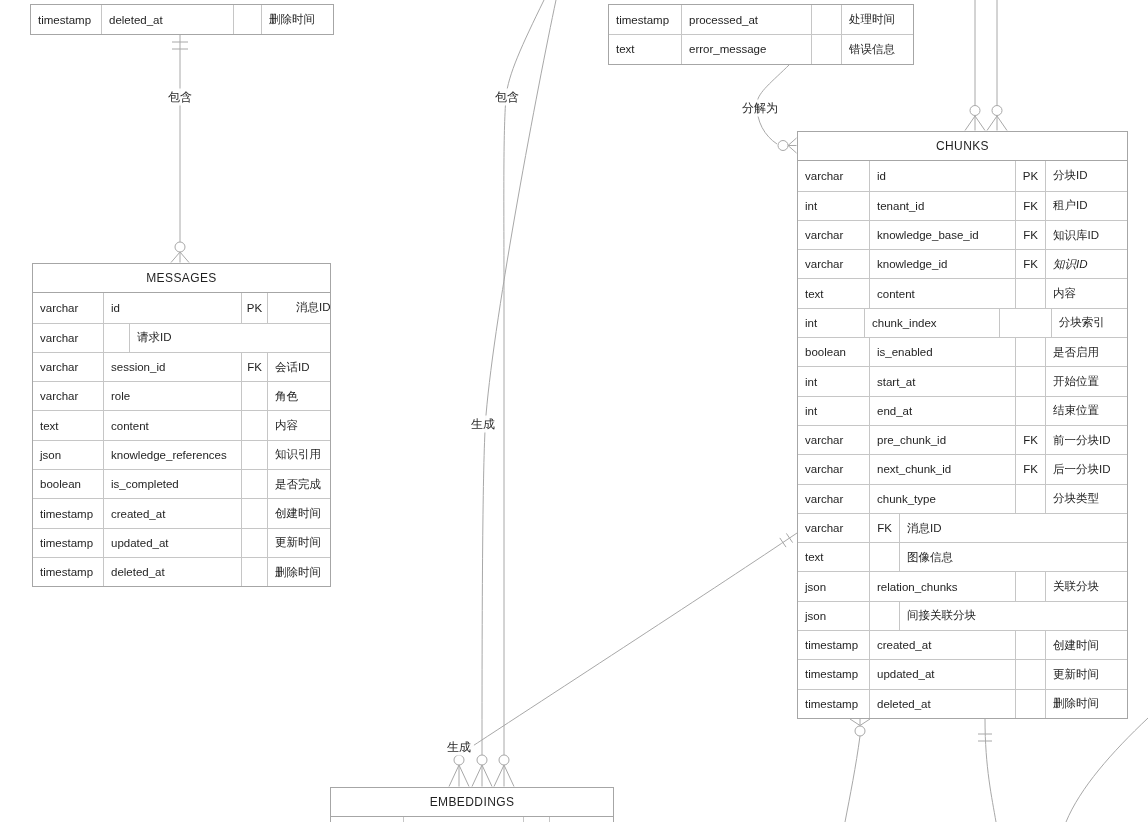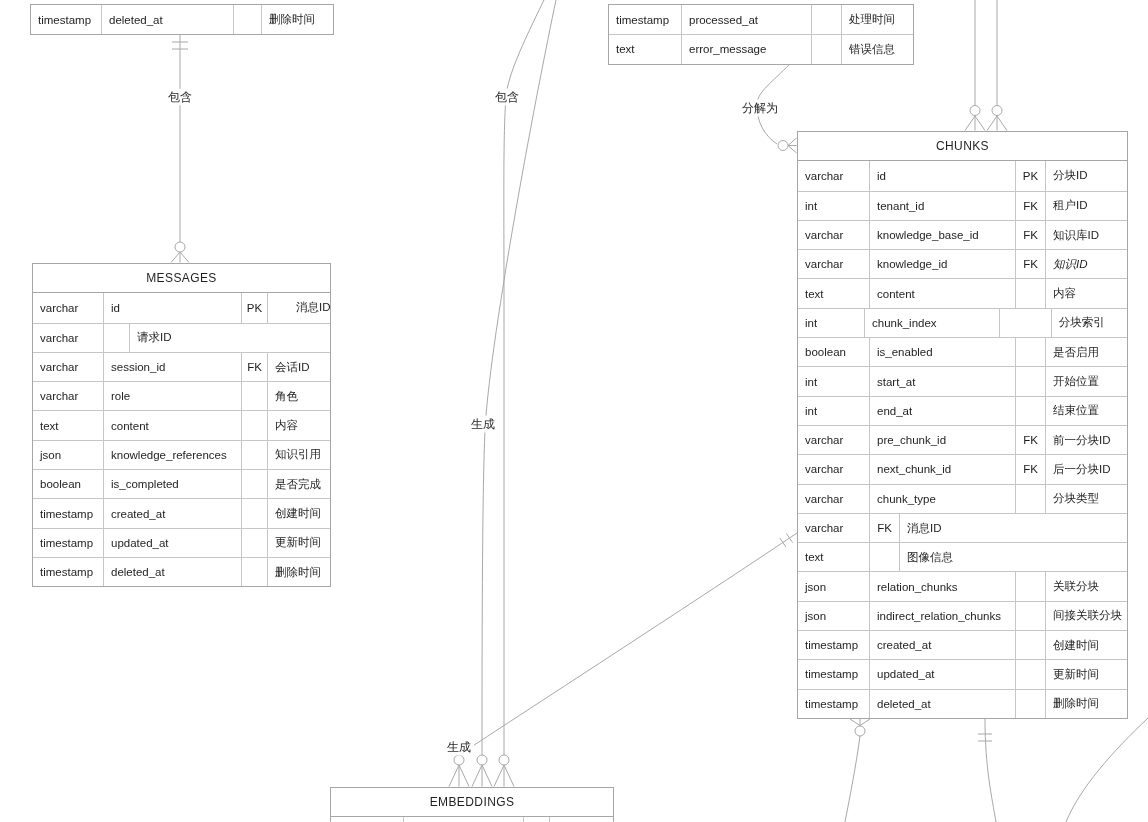--- a/index.html
+++ b/index.html
@@ -261,21 +261,20 @@
         <div class="cell c3" style="width: 82px;">图像信息</div>
       </div>
       <div class="entity-row">
         <div class="cell c0" style="width: 71px;">json</div>
         <div class="cell c1" style="width: 146px;">relation_chunks</div>
         <div class="cell c2" style="width: 30px;"></div>
         <div class="cell c3" style="width: 82px;">关联分块</div>
       </div>
       <div class="entity-row">
         <div class="cell c0" style="width: 71px;">json</div>
-        <div class="cell c1" style="width: 146px;">indirect_relation_chunks</div>
         <div class="cell c2" style="width: 30px;"></div>
         <div class="cell c3" style="width: 82px;">间接关联分块</div>
       </div>
       <div class="entity-row">
         <div class="cell c0" style="width: 71px;">timestamp</div>
         <div class="cell c1" style="width: 146px;">created_at</div>
         <div class="cell c2" style="width: 30px;"></div>
         <div class="cell c3" style="width: 82px;">创建时间</div>
       </div>
       <div class="entity-row">

